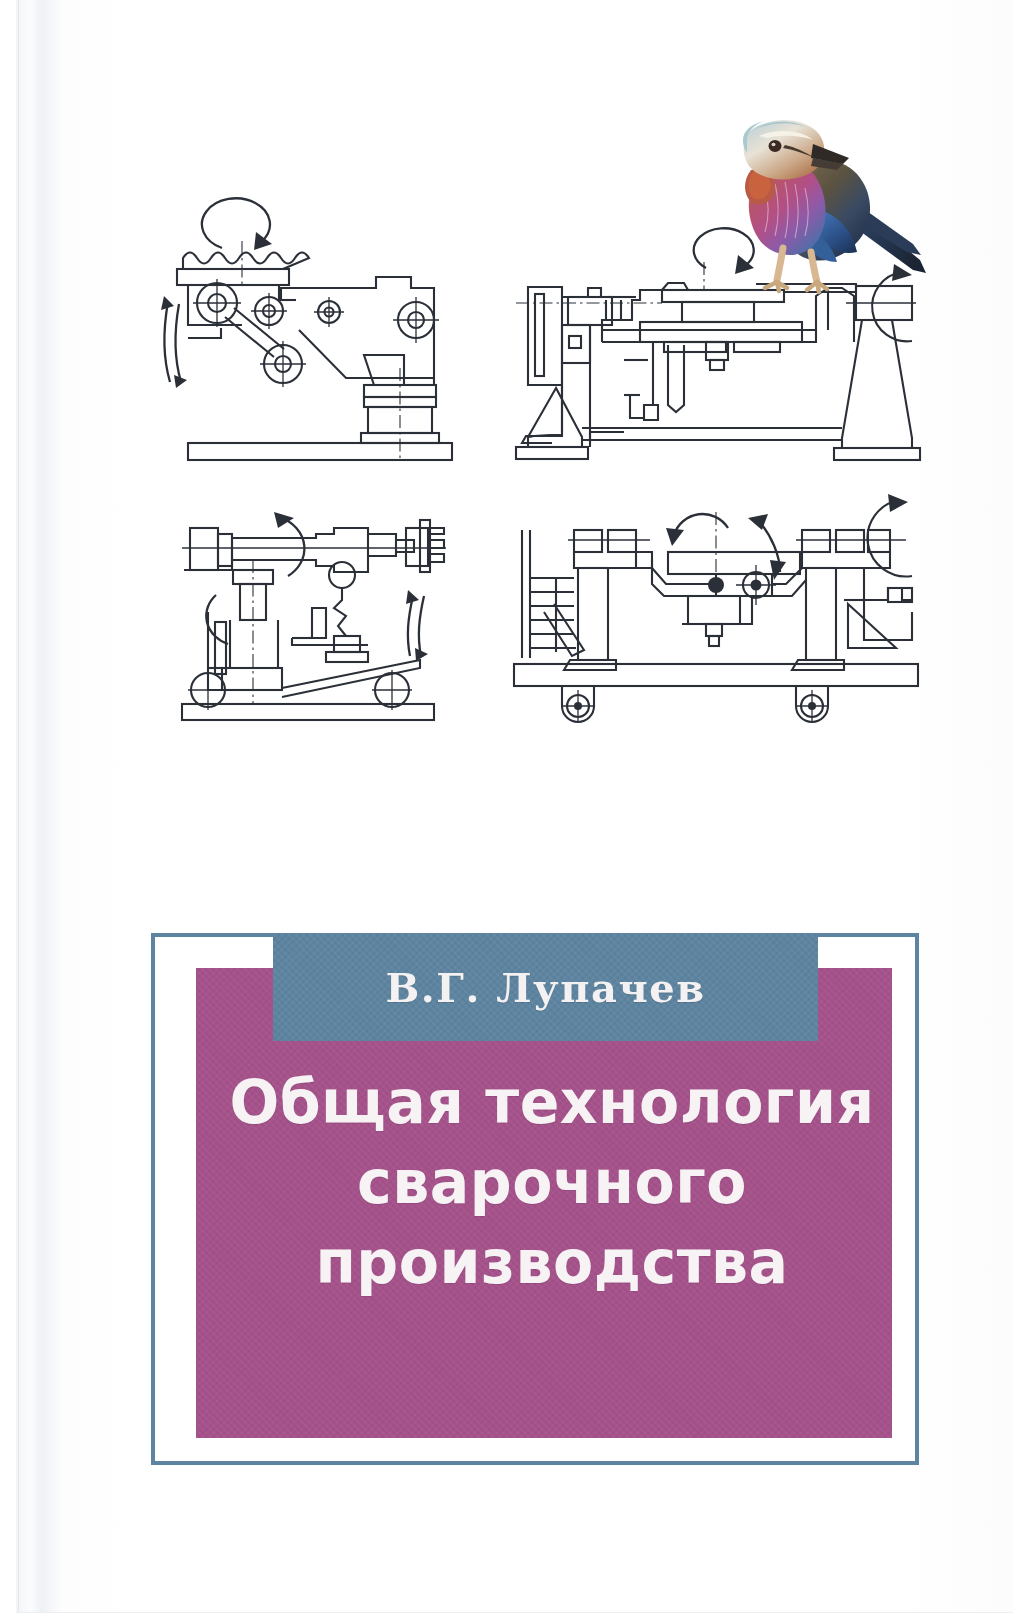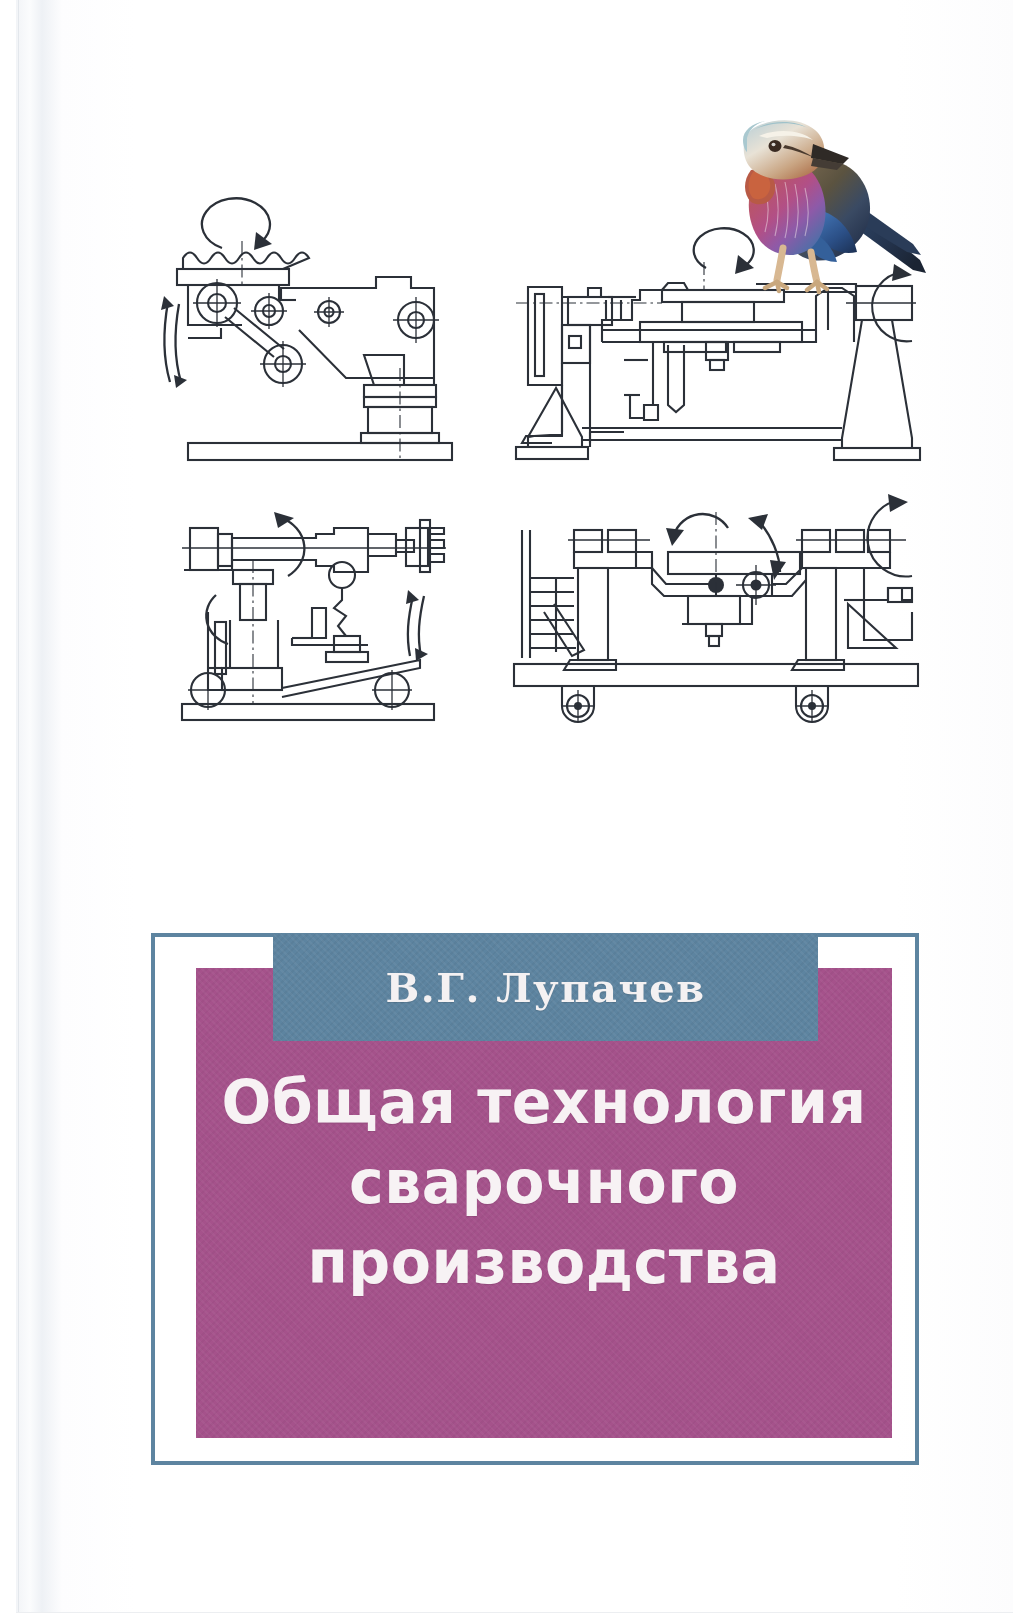--- a/index.html
+++ b/index.html
@@ -103,20 +103,21 @@
   .title-stack {
     position: absolute;
     left: 180px;
     top: 1062px;
     width: 696px;
     text-align: center;
     color: #f7f2f4;
     font-family: "DejaVu Sans", "Liberation Sans", sans-serif;
     font-weight: 700;
     text-shadow: 0 1px 1px rgba(0,0,0,0.10);
+    padding-left: 8px;
   }
   .title-line {
     display: block;
     white-space: nowrap;
     font-size: 62px;
     line-height: 80px;
     letter-spacing: 0.5px;
     transform: scaleX(0.96);
   }
   .title-line.l1 { font-size: 61px; }

